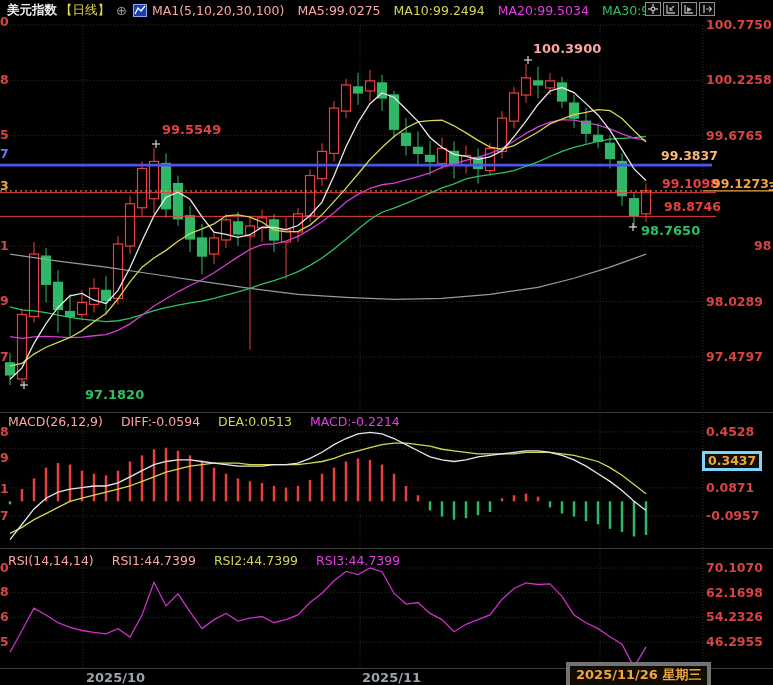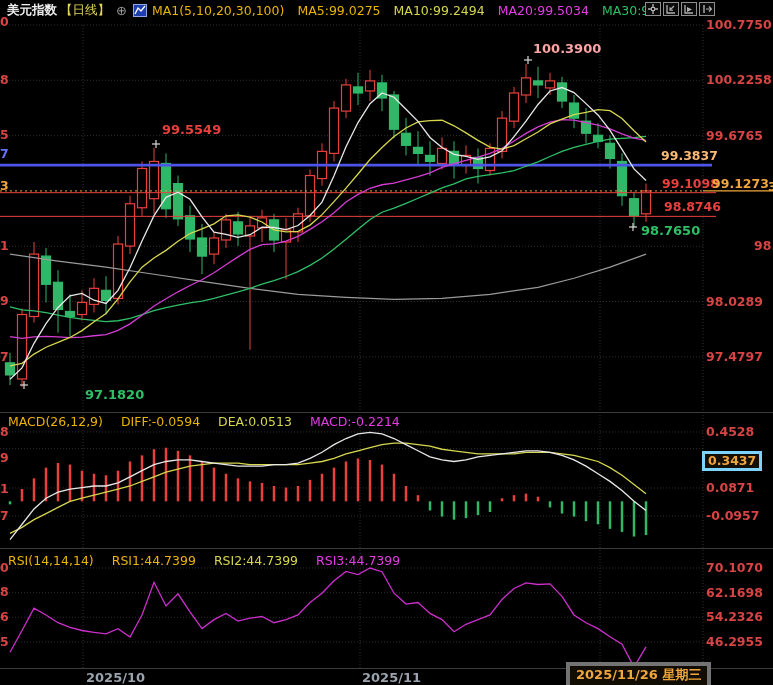--- a/index.html
+++ b/index.html
@@ -19,21 +19,21 @@
             display:flex;align-items:center;justify-content:center;cursor:pointer;}
   .tick{position:absolute;left:706px;font-size:12.5px;font-weight:700;color:#d84444;line-height:14px;}
   .tick.orange{color:#f0a63c;}
   .tick.boxed{left:702px;border:3px solid #7dd3fc;background:#140f04;padding:0 3px;color:#f0a63c;}
   .lclip{position:absolute;left:0;font-size:12.5px;font-weight:700;line-height:14px;color:#d84444;}
   .lclip.blue{color:#6472ff;}.lclip.orange{color:#f0a63c;}
   .lvl{position:absolute;font-size:12.5px;font-weight:700;line-height:14px;}
   .ann{position:absolute;font-size:13px;font-weight:700;line-height:14px;}
   .ihdr{position:absolute;left:8px;font-size:12.5px;white-space:nowrap;color:#e0e0e0;}
   .ihdr span{margin-right:14px;}
-  .yel{color:#d6d64f;}.mag{color:#e43ce4;}.wht{color:#eab308;text-align:right;}
+  .yel{color:#d6d64f;}.mag{color:#e43ce4;}.wht{color:#fca5a5;text-align:right;}
   .xlab{position:absolute;top:670px;font-size:13px;font-weight:700;color:#9aa3ad;}
   .datebox{position:absolute;left:566px;top:662px;font-size:13px;font-weight:700;color:#f0a63c;
            border:4px solid #737373;background:#120d02;padding:1px 6px 2px 6px;line-height:16px;}
   .wm{position:absolute;left:577px;top:621px;font-size:44px;letter-spacing:5px;color:#ededed;
       opacity:.93;font-weight:400;}
   .edgeclip{position:absolute;left:768px;top:179px;font-size:12.5px;font-weight:700;color:#f0a63c;}
 </style>
 </head>
 <body>
 

